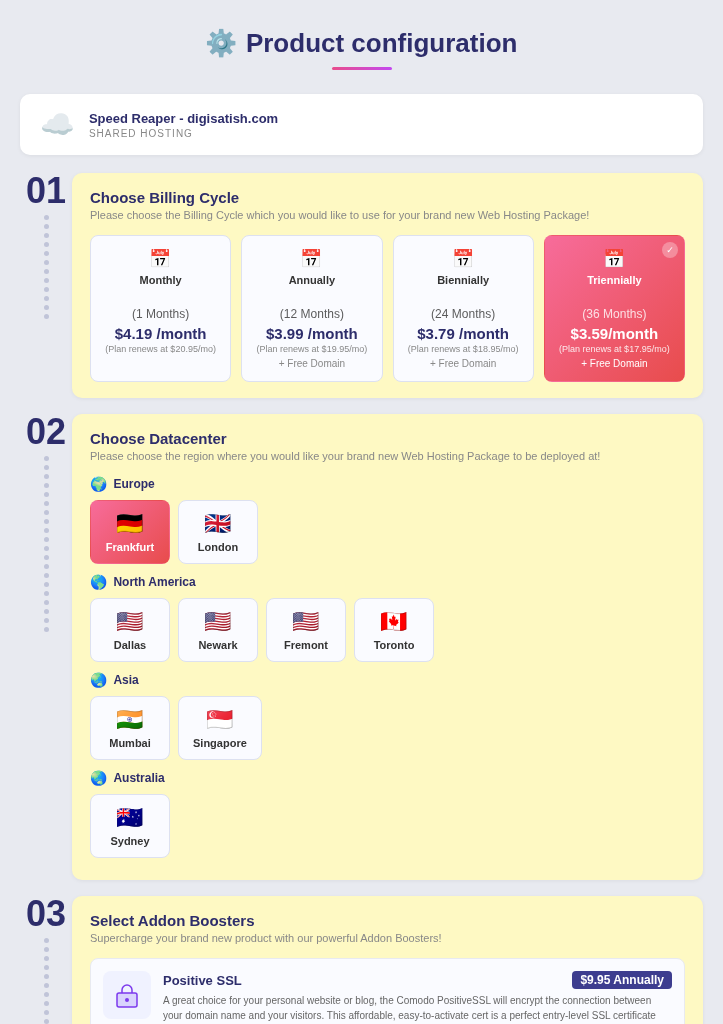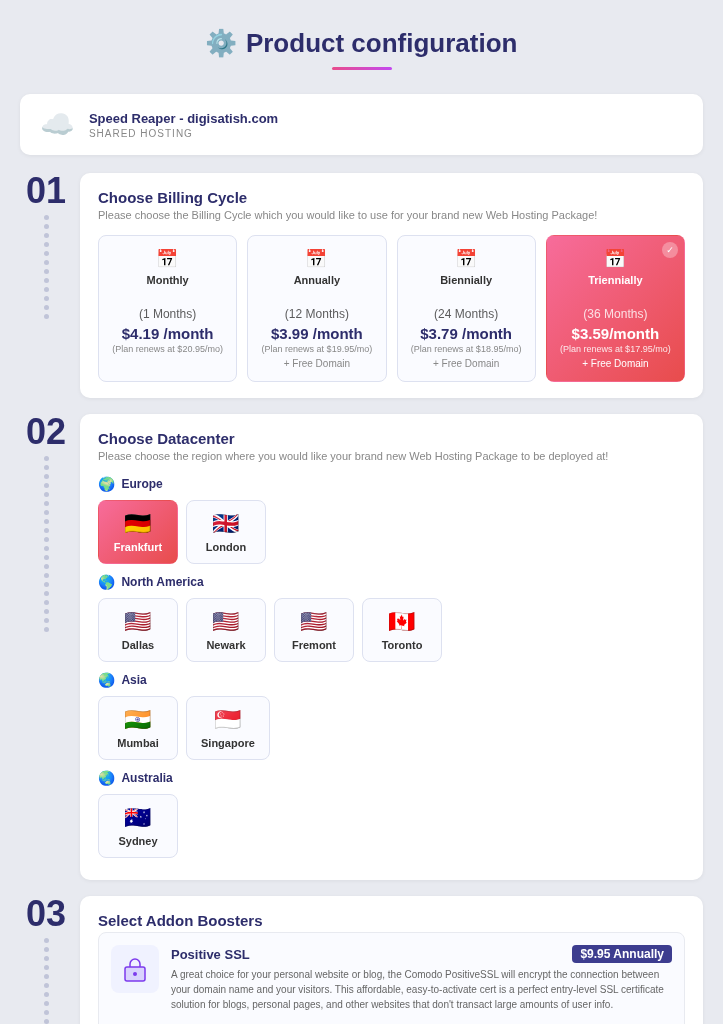--- a/index.html
+++ b/index.html
@@ -55,21 +55,21 @@
       box-shadow: 0 1px 4px rgba(0,0,0,0.06);
     }
     .product-icon {
       color: #e84c8b;
       font-size: 28px;
     }
     .product-name { font-weight: 700; font-size: 13px; color: #2d2d6b; }
     .product-type { font-size: 10px; color: #888; letter-spacing: 1px; text-transform: uppercase; margin-top: 2px; }
     .section-body {
       flex: 1;
-      background: #ffffff;
+      background: #fef9c3;
       border-radius: 10px;
       padding: 16px 18px;
       box-shadow: 0 1px 4px rgba(0,0,0,0.06);
     }
     .section-title {
       font-size: 15px;
       font-weight: 700;
       color: #2d2d6b;
       margin-bottom: 3px;
     }
@@ -195,21 +195,21 @@
       font-weight: 600;
       border-radius: 4px;
       padding: 2px 8px;
       white-space: nowrap;
     }
     .addon-desc { font-size: 10px; color: #666; line-height: 1.5; margin-bottom: 8px; }
 
     
     .section-outer {
       display: flex;
-      gap: 8px;
+      gap: 0;
       align-items: flex-start;
       margin-bottom: 16px;
       justify-content: center;
     }
     .left-col {
       display: flex;
       flex-direction: column;
       align-items: center;
       min-width: 52px;
       padding-top: 0;
@@ -425,20 +425,21 @@
         <div class="vert-dot"></div>
         <div class="vert-dot"></div>
         <div class="vert-dot"></div>
         <div class="vert-dot"></div>
         <div class="vert-dot"></div>
 
       </div>
     </div>
     <div class="section-body">
       <div class="section-title">Select Addon Boosters</div>
+      <div class="section-desc">Supercharge your brand new product with our powerful Addon Boosters!</div>
 
       <div class="addon-item">
         <div class="addon-icon">
           <svg width="28" height="28" viewBox="0 0 28 28" fill="none">
             <rect x="4" y="12" width="20" height="14" rx="2" fill="#a78bfa" opacity="0.3"></rect>
             <rect x="4" y="12" width="20" height="14" rx="2" stroke="#7c3aed" stroke-width="1.5"></rect>
             <path d="M9 12V9a5 5 0 0 1 10 0v3" stroke="#7c3aed" stroke-width="1.5"></path>
             <circle cx="14" cy="19" r="2" fill="#7c3aed"></circle>
           </svg>
         </div>

